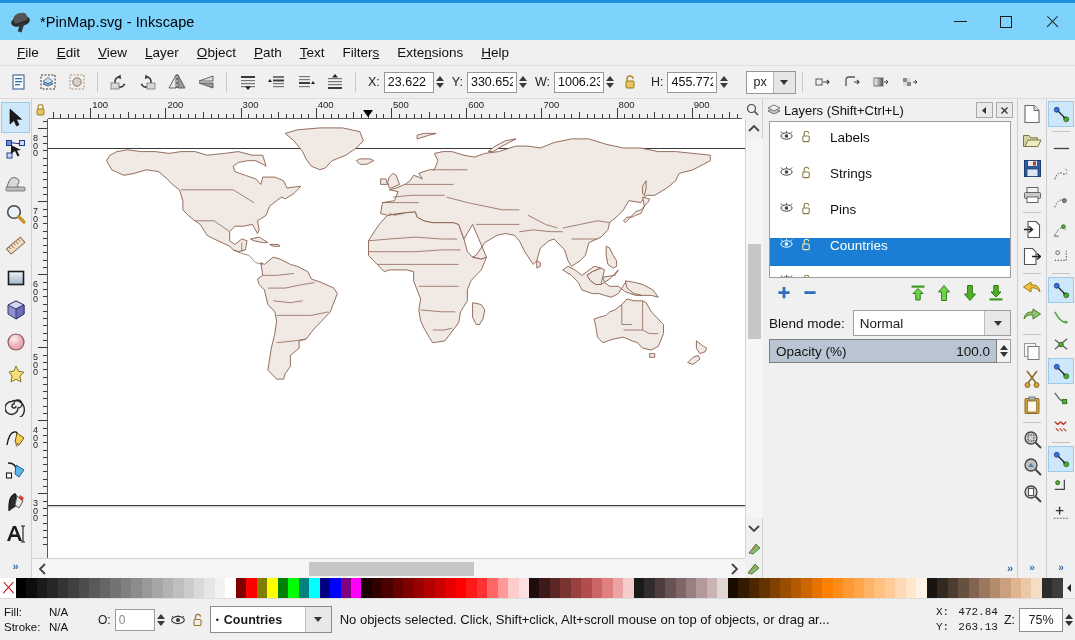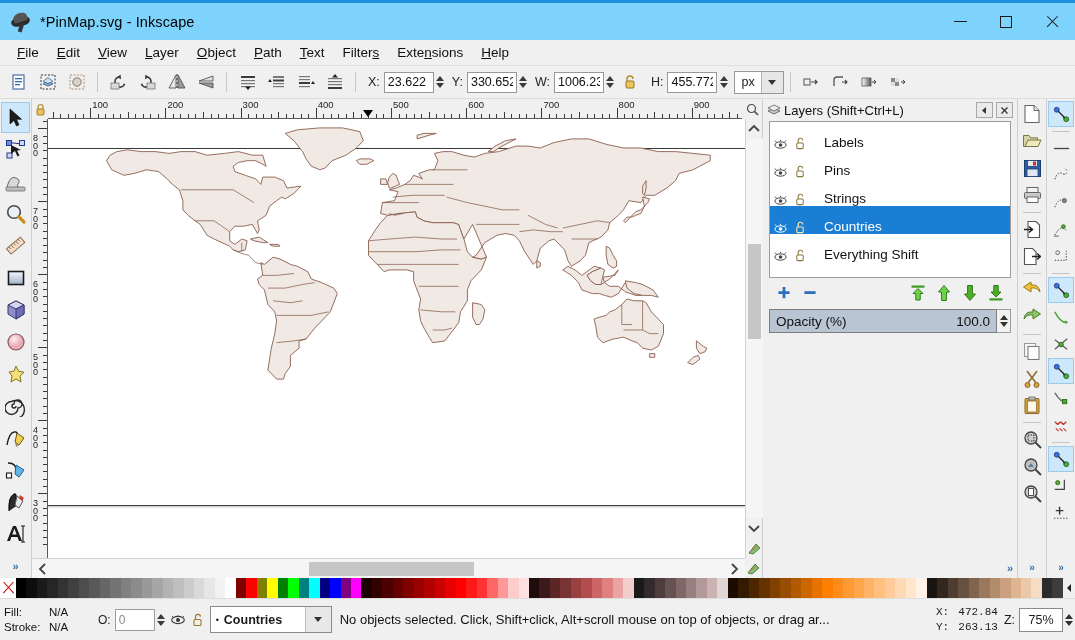--- a/index.html
+++ b/index.html
@@ -51,21 +51,21 @@
   .tsep { width:1px; height:20px; background:#c8c8c8; margin:0 6px; }
   .fieldlabel { font-size:12.5px; color:#222; margin:0 4px 0 6px; }
   .numfield { display:flex; align-items:stretch; }
   .numfield input { width:50px; height:21px; border:1px solid #989898; background:#fff; font-size:12.5px;
                     font-family:"Liberation Sans", sans-serif; padding:0 3px; color:#111; outline:none; }
   .spin { width:11px; height:21px; display:flex; flex-direction:column; justify-content:center;
           align-items:center; margin-left:1px; }
   .spin i { display:block; width:0; height:0; border-left:4px solid transparent; border-right:4px solid transparent; }
   .spin i.up { border-bottom:5px solid #3a3a3a; margin-bottom:2px; }
   .spin i.dn { border-top:5px solid #3a3a3a; }
-  .unitsel { display:flex; align-items:center; height:23px; border:1px solid #989898; background:#fff; margin-left:5px; }
+  .unitsel { display:flex; align-items:center; height:23px; border:1px solid #989898; background:#fff; margin-left:17px; }
   .unitsel .u { padding:0 6px; font-size:12.5px; }
   .unitsel .arrow { width:22px; height:21px; background:#e6e6e6; border-left:1px solid #b5b5b5;
                     display:flex; align-items:center; justify-content:center; }
   .caret-dn { width:0;height:0;border-left:4px solid transparent;border-right:4px solid transparent;border-top:5px solid #333; }
 
   
   .main { flex:1 1 auto; display:flex; min-height:0; }
 
   
   .toolbox { width:32px; background:#f0f0f0; display:flex; flex-direction:column; align-items:center;
@@ -106,21 +106,21 @@
   .cm-btn { width:17px; display:flex; align-items:center; justify-content:center; }
 
   
   .dock { width:255px; background:#f0f0f0; display:flex; flex-direction:column; flex:0 0 auto;
           border-left:1px solid #cfcfcf; }
   .dock-head { height:22px; display:flex; align-items:center; padding:0 4px; }
   .dock-title { font-size:13px; color:#111; margin-left:3px; flex:1 1 auto; }
   .dock-hbtn { width:17px; height:16px; display:flex; align-items:center; justify-content:center;
                border:1px solid #a9a9a9; background:#eaeaea; margin-left:3px; }
   .layerlist { margin:0 6px; background:#fff; border:1px solid #9d9d9d; height:157px; overflow:hidden; }
-  .layerrow { height:28px; display:flex; align-items:flex-end; font-size:13.5px; }
+  .layerrow { height:28px; display:flex; align-items:flex-start; padding-left:6px; font-size:13.5px;margin-top:8px; }
   .layerrow.sel { background:#1a7fd4; color:#fff; }
   .lr-eye { width:20px; display:flex; align-items:center; justify-content:center; }
   .lr-lock { width:20px; display:flex; align-items:center; justify-content:center; }
   .lr-name { margin-left:14px; }
   .dock-buttons { height:30px; display:flex; align-items:center; padding:0 8px; }
   .db { width:26px; height:24px; display:flex; align-items:center; justify-content:center; }
   .blendrow { height:30px; display:flex; align-items:center; padding:0 6px; }
   .blendlabel { font-size:13.5px; color:#111; margin-right:8px; }
   .blendsel { flex:1 1 auto; height:26px; border:1px solid #9d9d9d; background:#fff; display:flex; align-items:center; }
   .blendsel .bv { flex:1 1 auto; padding-left:6px; font-size:13.5px; }
@@ -860,37 +860,37 @@
                 <circle cx="7.5" cy="6" r="1.8" fill="currentColor"></circle>
                 <path d="M2 1.5 L3.6 3.4 M13 1.5 L11.4 3.4 M7.5 0.8 V2.2" stroke="currentColor" stroke-width=".9"></path>
               </svg>
             </span>
             <span class="lr-lock" style="color: rgb(138, 122, 64);">
               <svg width="11" height="13" viewBox="0 0 11 13">
                 <path d="M3.2 6 V3.8 a2.3 2.3 0 0 1 4.6 -0.4" fill="none" stroke="currentColor" stroke-width="1.1"></path>
                 <rect x="1.8" y="6" width="6.4" height="5.6" rx="1" fill="none" stroke="currentColor" stroke-width="1.05"></rect>
               </svg>
             </span>
-            <span class="lr-name">Pins</span>
+            <span class="lr-name">Strings</span>
           </div>
           <div class="layerrow" style="color: rgb(17, 17, 17);">
             <span class="lr-eye" style="color: rgb(68, 68, 68);">
               <svg width="15" height="11" viewBox="0 0 15 11">
                 <ellipse cx="7.5" cy="6" rx="5.6" ry="3.2" fill="none" stroke="currentColor" stroke-width="1"></ellipse>
                 <circle cx="7.5" cy="6" r="1.8" fill="currentColor"></circle>
                 <path d="M2 1.5 L3.6 3.4 M13 1.5 L11.4 3.4 M7.5 0.8 V2.2" stroke="currentColor" stroke-width=".9"></path>
               </svg>
             </span>
             <span class="lr-lock" style="color: rgb(138, 122, 64);">
               <svg width="11" height="13" viewBox="0 0 11 13">
                 <path d="M3.2 6 V3.8 a2.3 2.3 0 0 1 4.6 -0.4" fill="none" stroke="currentColor" stroke-width="1.1"></path>
                 <rect x="1.8" y="6" width="6.4" height="5.6" rx="1" fill="none" stroke="currentColor" stroke-width="1.05"></rect>
               </svg>
             </span>
-            <span class="lr-name">Strings</span>
+            <span class="lr-name">Pins</span>
           </div>
           <div class="layerrow sel" style="color: rgb(255, 255, 255);">
             <span class="lr-eye" style="color: rgb(255, 255, 255);">
               <svg width="15" height="11" viewBox="0 0 15 11">
                 <ellipse cx="7.5" cy="6" rx="5.6" ry="3.2" fill="none" stroke="currentColor" stroke-width="1"></ellipse>
                 <circle cx="7.5" cy="6" r="1.8" fill="currentColor"></circle>
                 <path d="M2 1.5 L3.6 3.4 M13 1.5 L11.4 3.4 M7.5 0.8 V2.2" stroke="currentColor" stroke-width=".9"></path>
               </svg>
             </span>
             <span class="lr-lock" style="color: rgb(255, 233, 168);">
@@ -948,20 +948,29 @@
             </svg>
         </span>
         <span class="db">
           <svg width="18" height="18" viewBox="0 0 18 18">
               <path d="M9 13 L4 8 H6.8 V1.5 H11.2 V8 H14 Z" fill="#4fb028" stroke="#2f7a18" stroke-width="1"></path>
               <rect x="2.5" y="14.3" width="13" height="2.2" fill="#3f9a22"></rect>
             </svg>
         </span>
       </div>
 
+      <div class="blendrow">
+        <span class="blendlabel">Blend mode:</span>
+        <span class="blendsel">
+          <span class="bv">Normal</span>
+          <span class="barrow">
+              <span class="caret-dn"></span>
+            </span>
+        </span>
+      </div>
 
       <div class="opacityrow">
         <span class="opbar">
           <span class="oplabel">Opacity (%)</span>
           <span>100.0</span>
         </span>
         <span class="opspin">
             <i class="up"></i>
             <i class="dn"></i>
           </span>

